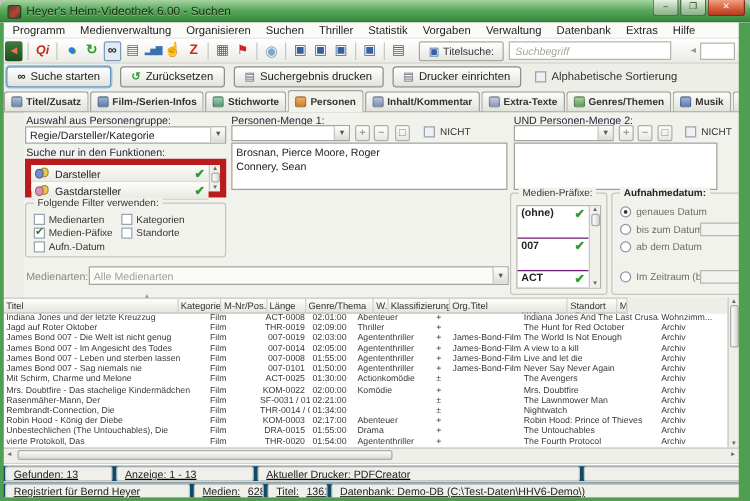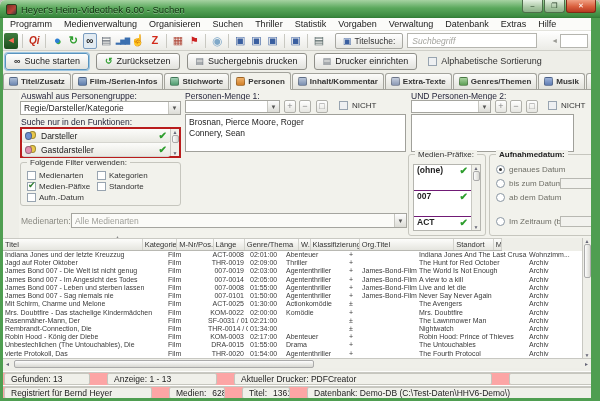--- a/index.html
+++ b/index.html
@@ -84,21 +84,21 @@
   
   .content{left:19px;top:90px;width:591px;height:148px;background:#f2f2ec;}
   .lbl{font-size:8.5px;color:#26263c;white-space:nowrap;}
   .combo{background:#fff;border:1px solid #a5a59f;display:flex;align-items:center;font-size:8.5px;color:#222;padding-left:3px;}
   .combo .carrow{margin-left:auto;width:12px;align-self:stretch;display:flex;align-items:center;justify-content:center;
     font-size:6px;color:#555;background:linear-gradient(#fdfdfd,#dcdcd6);border-left:1px solid #c6c6c0;}
   .combo.disabled{background:#fbfbf8;color:#a0a09a;}
   .tarea{background:#fff;border:1px solid #a0a09a;font-size:8.5px;color:#222;padding:2px 3px;white-space:pre-line;line-height:11px;}
   .mini-btn{width:12px;height:13px;border:1px solid #b0b0aa;background:linear-gradient(#fff,#e6e6e1);
     font-size:9px;line-height:11px;text-align:center;color:#888;border-radius:2px;}
-  .funclist{border:2px solid #b91c1c;background:#fff;display:flex;}
+  .funclist{border:5px solid #b91c1c;background:#fff;display:flex;}
   .funcitems{flex:1;}
   .funcrow{height:14px;display:flex;align-items:center;gap:4px;padding:0 3px;font-size:8.5px;color:#222;
     background:linear-gradient(#fcfcfa,#e9e9e3);border-bottom:1px solid #d5d5cf;border-radius:2px;}
   .masks{width:12px;height:10px;position:relative;flex:none;}
   .masks i{position:absolute;width:7px;height:8px;border-radius:45% 45% 50% 50%;border:1px solid rgba(0,0,0,.3);}
   .masks .m1{left:0;top:1px;}
   .masks .m2{left:4px;top:0;background:#e8c84a;}
   .masks.blue .m1{background:#6f8fd0;} .masks.pink .m1{background:#e08fb0;}
   .check{margin-left:auto;color:#2d9d2d;font-size:10px;font-weight:bold;}
   .vscroll{width:9px;background:#f0f0ea;border-left:1px solid #c8c8c2;display:flex;flex-direction:column;align-items:center;font-size:5px;color:#667;}
@@ -124,21 +124,21 @@
   .trow{height:8.23px;display:flex;}
   .tc{font-size:7px;line-height:8px;color:#3a3a3a;padding-left:2px;overflow:hidden;white-space:nowrap;}
   .c0{width:163px;} .c1{width:40px;} .c2{width:42px;text-align:right;padding-right:4px;}
   .c3{width:36px;} .c4{width:63px;} .c5{width:13px;} .c6{width:57px;} .c7{width:110px;} .c8{width:46px;} .c9{width:9px;}
   .sort-mark{left:115px;top:234px;font-size:5px;color:#888;}
 
   .hscroll{left:3px;top:358px;width:588px;height:10px;background:#efefe9;border-top:1px solid #c8c8c2;display:flex;align-items:center;font-size:5px;color:#667;}
   .hthumb{height:8px;width:300px;margin-left:4px;background:linear-gradient(#fdfdfd,#d8d8d2);border:1px solid #aaa;border-radius:2px;}
 
   
-  .statusbar{left:0;width:600px;height:14px;display:flex;gap:17px;padding:1px 4px 0 4px;background:#fca5a5;border-top:1px solid #fdfdfb;box-shadow:inset 0 1px 0 #c9c9c3;}
+  .statusbar{left:0;width:600px;height:14px;display:flex;gap:3px;padding:1px 4px 0 4px;background:#0c4a6e;border-top:1px solid #fdfdfb;box-shadow:inset 0 1px 0 #c9c9c3;text-decoration:underline;}
   .spanel{height:12px;border:1px solid #c6c6be;border-radius:2px;background:#f0f0ea;display:flex;align-items:center;padding:0 6px;font-size:8.5px;color:#222;white-space:nowrap;overflow:hidden;}
   .greenframe{background:#4f9e51;}
 </style>
 </head>
 <body>
 
 <div id="app" data-name="application-window">
 
   <div class="ab titlebar" data-name="title-bar">
     <div class="appicon" data-name="app-icon"></div>

